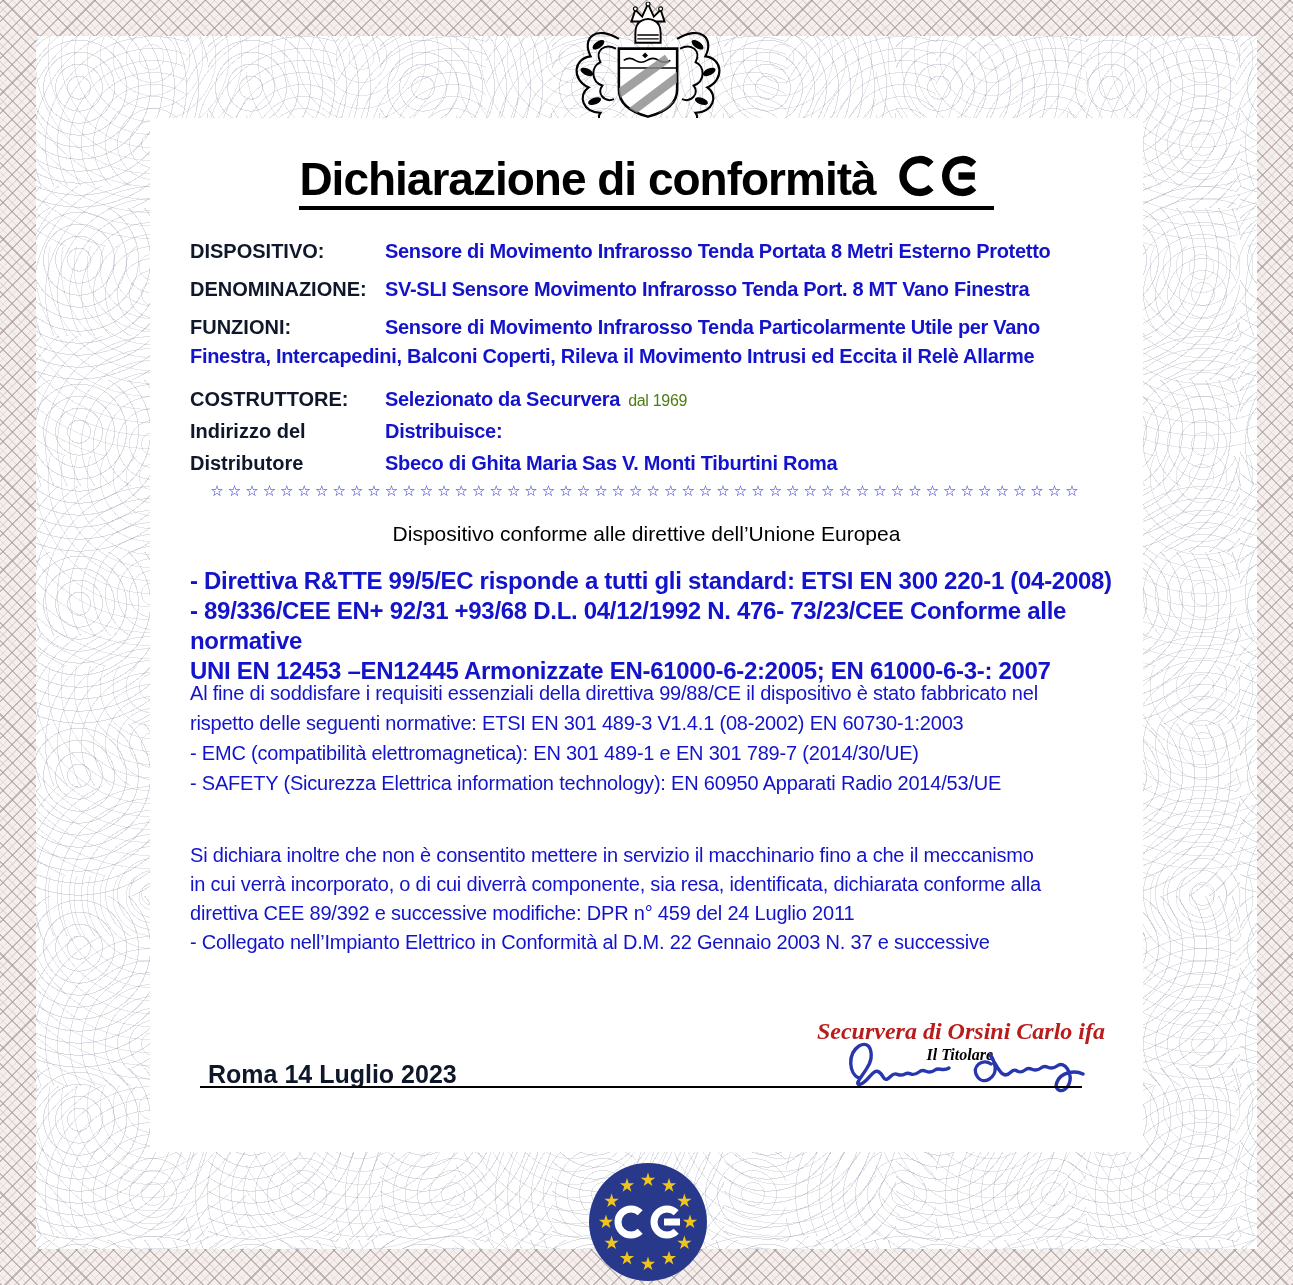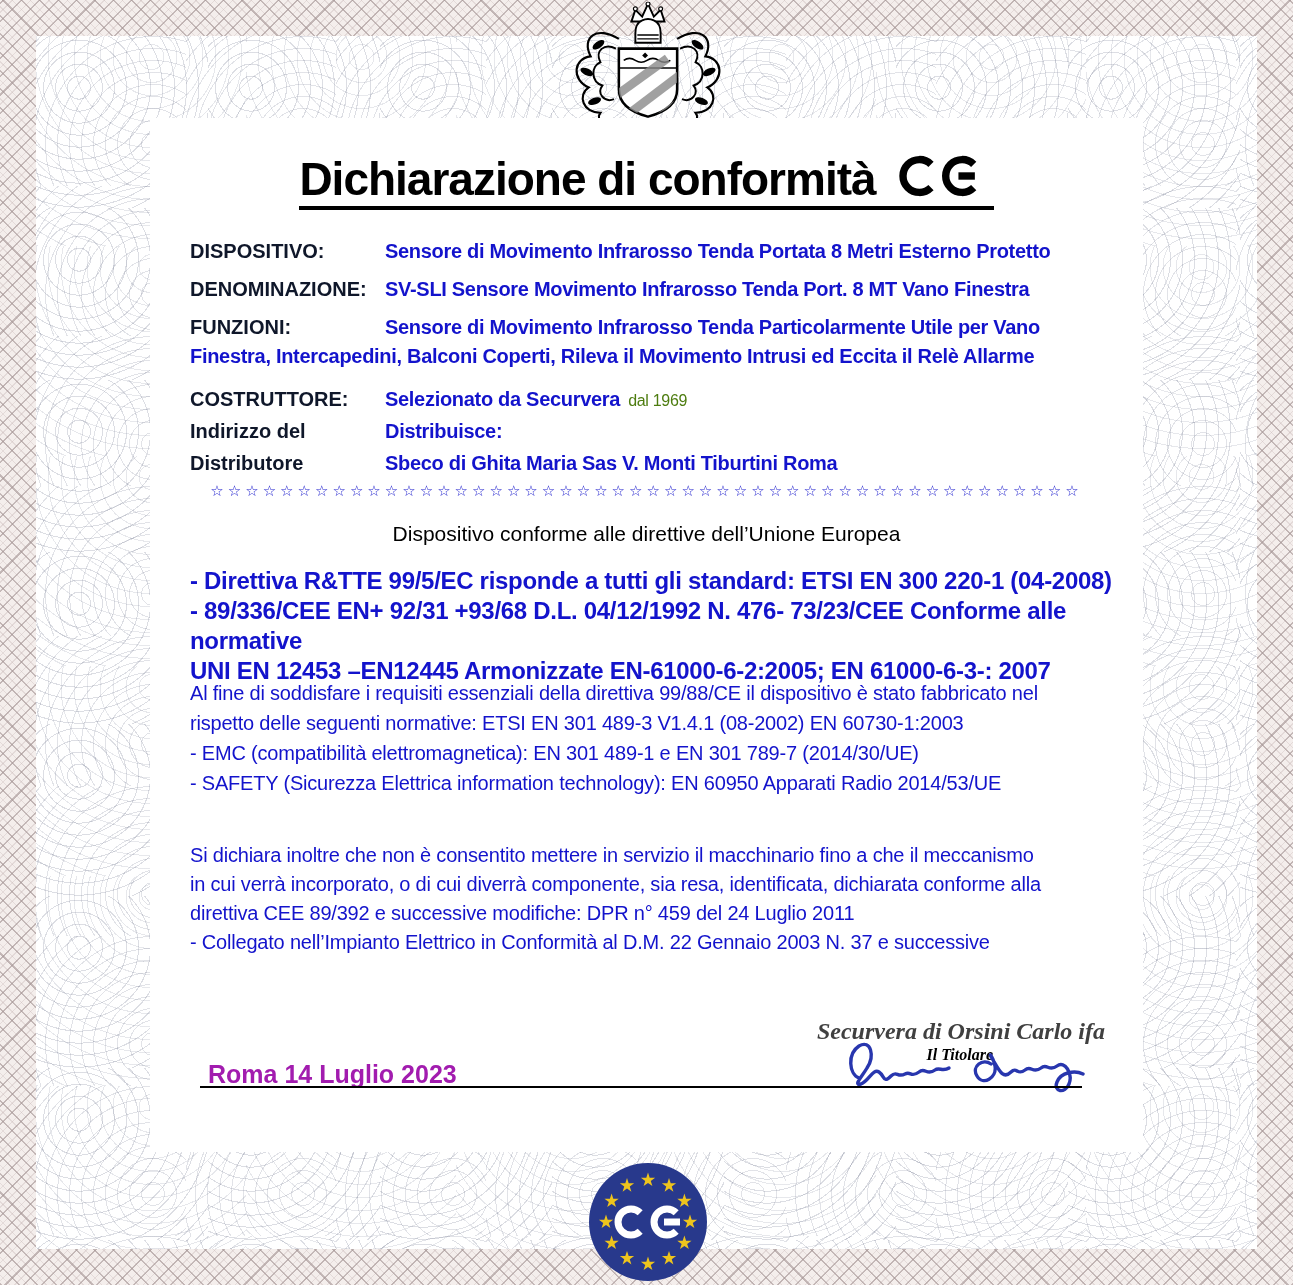--- a/index.html
+++ b/index.html
@@ -61,26 +61,26 @@
   .directives { top: 448px; left: 40px; width: 930px;
     color: #1313cc; font-weight: bold; font-size: 24px; line-height: 30px; letter-spacing: -0.3px; }
 
   .para { color: #1313cc; font-size: 20px; letter-spacing: -0.2px; }
   .para1 { top: 560px; left: 40px; width: 930px; line-height: 30px; }
   .para2 { top: 723px; left: 40px; width: 930px; line-height: 29px; }
   .para b { font-weight: normal; }
 
   .company-line { top: 900px; right: 38px; text-align: center;
     font-family: "Liberation Serif", serif; font-style: italic; font-weight: bold;
-    font-size: 24px; color: #404040; white-space: nowrap; }
+    font-size: 24px; color: #b91c1c; white-space: nowrap; }
   .role-line { top: 928px; right: 150px; text-align: center;
     font-family: "Liberation Serif", serif; font-style: italic; font-weight: bold;
     font-size: 16px; color: #000; }
   .signature-wrap { top: 916px; right: 48px; width: 250px; height: 64px; }
-  .date-line { top: 942px; left: 58px; color: #a21caf; font-weight: bold; font-size: 25px; white-space: nowrap; }
+  .date-line { top: 942px; left: 58px; color: #0f172a; font-weight: bold; font-size: 25px; white-space: nowrap; }
   .sig-rule { top: 968px; left: 50px; width: 882px; height: 0; border-top: 2px solid #000; }
 
   
   .crest { position: absolute; left: 563px; top: 2px; width: 170px; height: 136px; }
 
   
   .eu-badge { position: absolute; left: 589px; top: 1163px; width: 118px; height: 118px; }
 </style>
 </head>
 <body>

